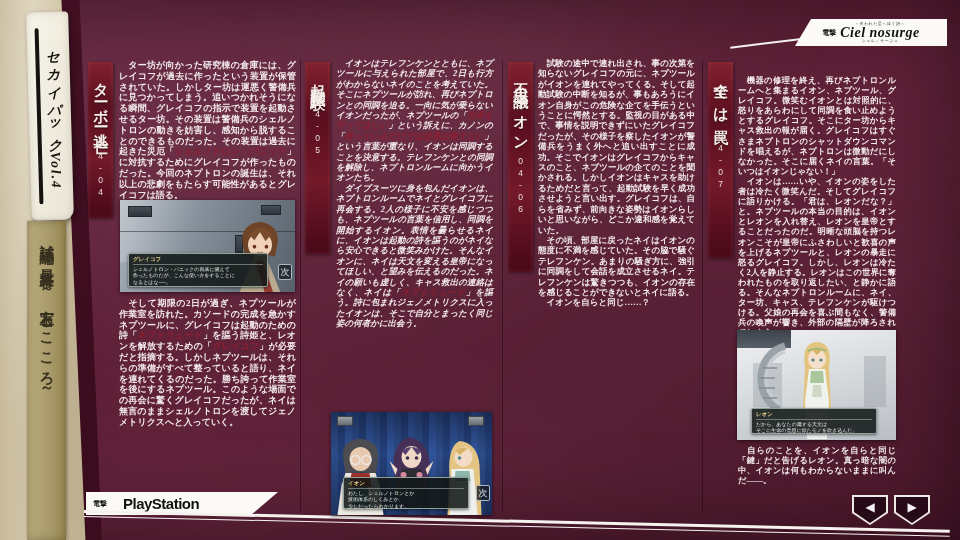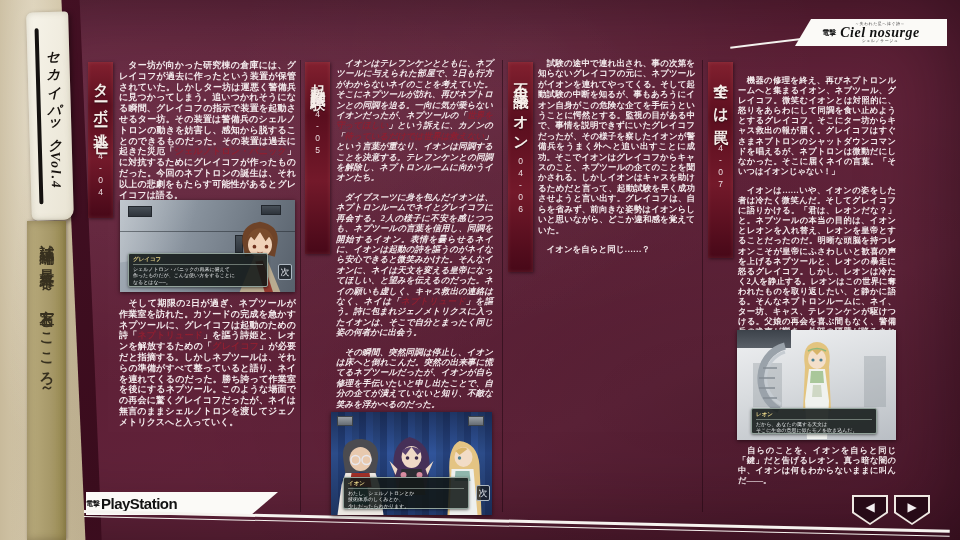--- a/index.html
+++ b/index.html
@@ -64,21 +64,21 @@
     background:linear-gradient(180deg,#82202f 0%,#5a0e1e 28%,#73192a 62%,#470818 100%);
     box-shadow:1px 1px 3px rgba(20,0,10,.5), inset 0 0 4px rgba(255,180,160,.15);
     display:flex; flex-direction:column; align-items:center; padding-top:10px; }
   .sec-title { writing-mode:vertical-rl; text-orientation:mixed; color:#f6eee9; font-weight:bold;
     font-size:15px; letter-spacing:4px; text-shadow:0 1px 1px rgba(0,0,0,.5); }
   .sec-num { writing-mode:vertical-rl; text-orientation:upright; color:#ecdfe2;
     font-size:8.5px; letter-spacing:2px; margin-top:9px; font-family:"Liberation Sans",sans-serif; }
 
   
   .story { position:absolute; z-index:1; color:#f3eaec; text-align:justify; font-weight:bold; }
-  .story .para { text-indent:0; margin-bottom:9px; }
+  .story .para { text-indent:0; }
   .story .hl { color:#8e1f31; }
   .c1 .story { font-size:9px;  line-height:10.8px; }
   .c2 .story, .c3 .story { font-size:8.5px; line-height:10.4px; }
   .c4 .story { font-size:8.3px; line-height:10.1px; }
 
   
   .divider { position:absolute; top:60px; width:1px; height:452px; background:rgba(28,4,14,.5); }
 
   
   .shot { position:absolute; z-index:2; overflow:hidden; box-shadow:0 1px 4px rgba(10,0,5,.6); }
@@ -112,21 +112,21 @@
     border-bottom:1px solid rgba(160,175,165,.6); padding-bottom:1px; margin-bottom:1px;
     font-family:"Liberation Sans",sans-serif; }
   .dlg-body { color:#eceff0; font-size:5px; line-height:6.4px; font-family:"Liberation Sans",sans-serif; }
   .next-chip { position:absolute; width:14px; height:16px; background:rgba(25,30,36,.8);
     border:1px solid #aeb8c2; color:#e8edf2; font-size:9px; display:flex; align-items:center;
     justify-content:center; border-radius:2px; }
 
   
   .ps-banner { position:absolute; left:86px; top:492px; width:192px; height:23px; background:#fbfaf7;
     clip-path:polygon(0 0,100% 0,86% 100%,0 100%);
-    display:flex; align-items:center; gap:1px; box-shadow:0 1px 2px rgba(0,0,0,.4); }
+    display:flex; align-items:center; padding-left:7px; gap:16px; box-shadow:0 1px 2px rgba(0,0,0,.4); }
   .ps-title { font-size:15px; font-weight:bold; color:#121212; letter-spacing:-.5px;
     font-family:"Liberation Sans",sans-serif; }
   .bottom-rule { position:absolute; left:84px; top:510px; width:866px;
     transform:rotate(1.3deg); transform-origin:left top; }
   .bottom-rule .r1 { height:3px; background:#f6f3ef; }
   .bottom-rule .gap { height:2.5px; }
   .bottom-rule .r2 { height:1.5px; background:#f6f3ef; }
 
   .pager { position:absolute; top:495px; width:36px; height:30px; cursor:pointer;
     clip-path:polygon(0 0,100% 0,100% 60%,50% 100%,0 60%); background:#efe9e3;
@@ -213,21 +213,20 @@
   </div>
 
   <div class="c2">
     <div class="sec-box" style="left:305px; top:62px; height:192px;">
       <div class="sec-title">起動試験</div>
       <div class="sec-num">04-05</div>
     </div>
     <div class="story" style="left:336px; top:58px; width:157px;font-style:italic;">
         <p class="para"><span>　イオンはテレフンケンとともに、ネプツールに与えられた部屋で、2日も行方がわからないネイのことを考えていた。そこにネプツールが訪れ、再びネプトロンとの同調を迫る。一向に気が乗らないイオンだったが、ネプツールの「</span><span class="hl">世界を守ってほしい</span><span>」という訴えに、カノンの「</span><span class="hl">待っているだけでは世界は救えない</span><span>」という言葉が重なり、イオンは同調することを決意する。テレフンケンとの同調を解除し、ネプトロンルームに向かうイオンたち。</span></p>
         <p class="para"><span>　ダイブスーツに身を包んだイオンは、ネプトロンルームでネイとグレイコフに再会する。2人の様子に不安を感じつつも、ネプツールの言葉を信用し、同調を開始するイオン。表情を曇らせるネイに、イオンは起動の詩を謳うのがネイなら安心できると微笑みかけた。そんなイオンに、ネイは天文を変える皇帝になってほしい、と望みを伝えるのだった。ネイの願いも虚しく、キャス救出の連絡はなく、ネイは「</span><span class="hl">ネプトリュード</span><span>」を謳う。詩に包まれジェノメトリクスに入ったイオンは、そこで自分とまったく同じ姿の何者かに出会う。</span></p>
-        <p class="para"><span>　その瞬間、突然同調は停止し、イオンは床へと倒れこんだ。突然の出来事に慌てるネプツールだったが、イオンが自ら修理を手伝いたいと申し出たことで、自分の企てが潰えていないと知り、不敵な笑みを浮かべるのだった。</span></p>
       </div>
 
     <div class="shot" style="left:331px; top:412px; width:161px; height:103px;">
       <div class="shot2-bg"></div>
       <div class="shot2-shade"></div>
       <div class="speaker-box" style="left:6px; top:4px;"></div>
       <div class="speaker-box" style="right:8px; top:4px;"></div>
       <svg class="char-svg" style="left:0; bottom:0; width:161px; height:80px;" viewBox="0 0 160 80">
         <path d="M12,26 Q8,4 30,4 Q50,6 46,28 L44,40 Q28,34 14,40 Z" fill="#4b4b50"></path>
         <ellipse cx="29" cy="24" rx="11" ry="12" fill="#e8c9ae"></ellipse>
@@ -265,20 +264,21 @@
     </div>
   </div>
 
   <div class="c3">
     <div class="sec-box" style="left:508px; top:62px; height:210px;">
       <div class="sec-title">不思議イオン</div>
       <div class="sec-num">04-06</div>
     </div>
     <div class="story" style="left:538px; top:58px; width:157px;">
         <p class="para"><span>　試験の途中で連れ出され、事の次第を知らないグレイコフの元に、ネプツールがイオンを連れてやってくる。そして起動試験の中断を知るが、事もあろうにイオン自身がこの危険な企てを手伝うということに愕然とする。監視の目がある中で、事情を説明できずにいたグレイコフだったが、その様子を察したイオンが警備兵をうまく外へと追い出すことに成功。そこでイオンはグレイコフからキャスのこと、ネプツールの企てのことを聞かされる。しかしイオンはキャスを助けるためだと言って、起動試験を早く成功させようと言い出す。グレイコフは、自らを省みず、前向きな姿勢はイオンらしいと思いながら、どこか違和感を覚えていた。</span></p>
+        <p class="para"><span>　その頃、部屋に戻ったネイはイオンの態度に不満を感じていた。その脇で騒ぐテレフンケン。あまりの騒ぎ方に、強引に同調をして会話を成立させるネイ。テレフンケンは驚きつつも、イオンの存在を感じることができないとネイに語る。</span></p>
         <p class="para"><span>　イオンを自らと同じ……？</span></p>
       </div>
   </div>
 
   <div class="c4">
     <div class="sec-box" style="left:708px; top:62px; height:196px;">
       <div class="sec-title">全ては罠</div>
       <div class="sec-num">04-07</div>
     </div>
     <div class="story" style="left:738px; top:76px; width:158px;">

